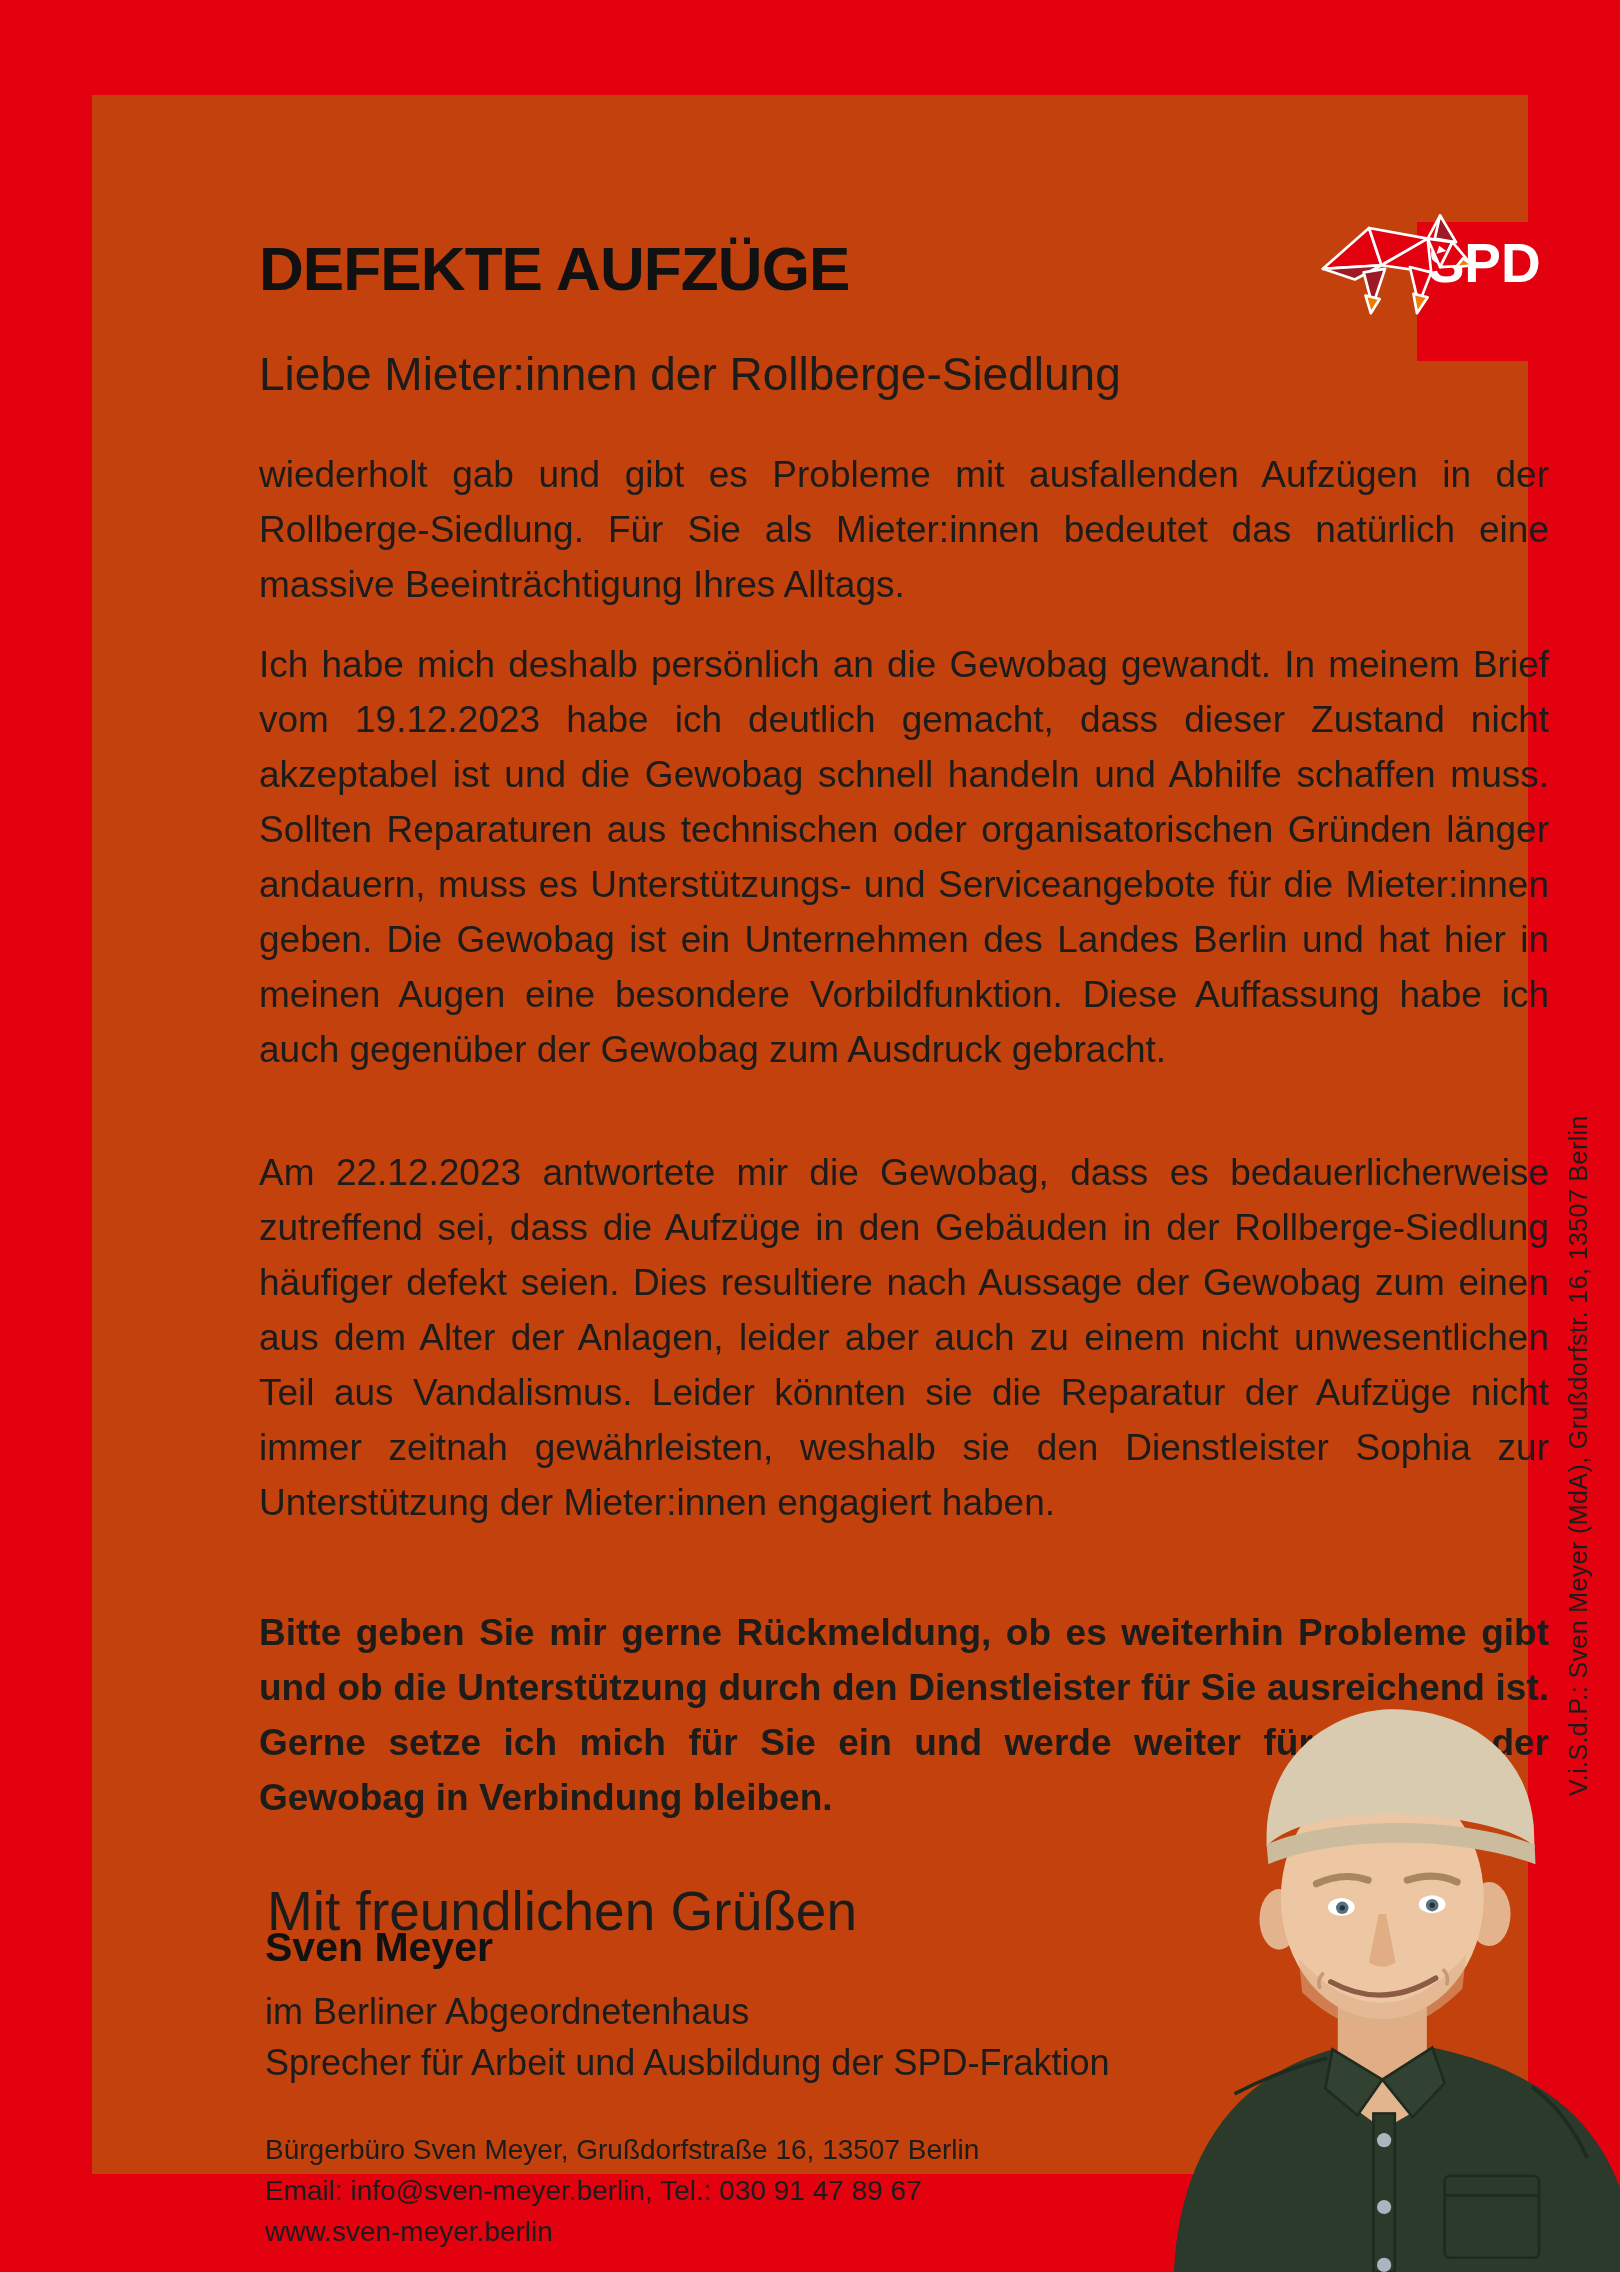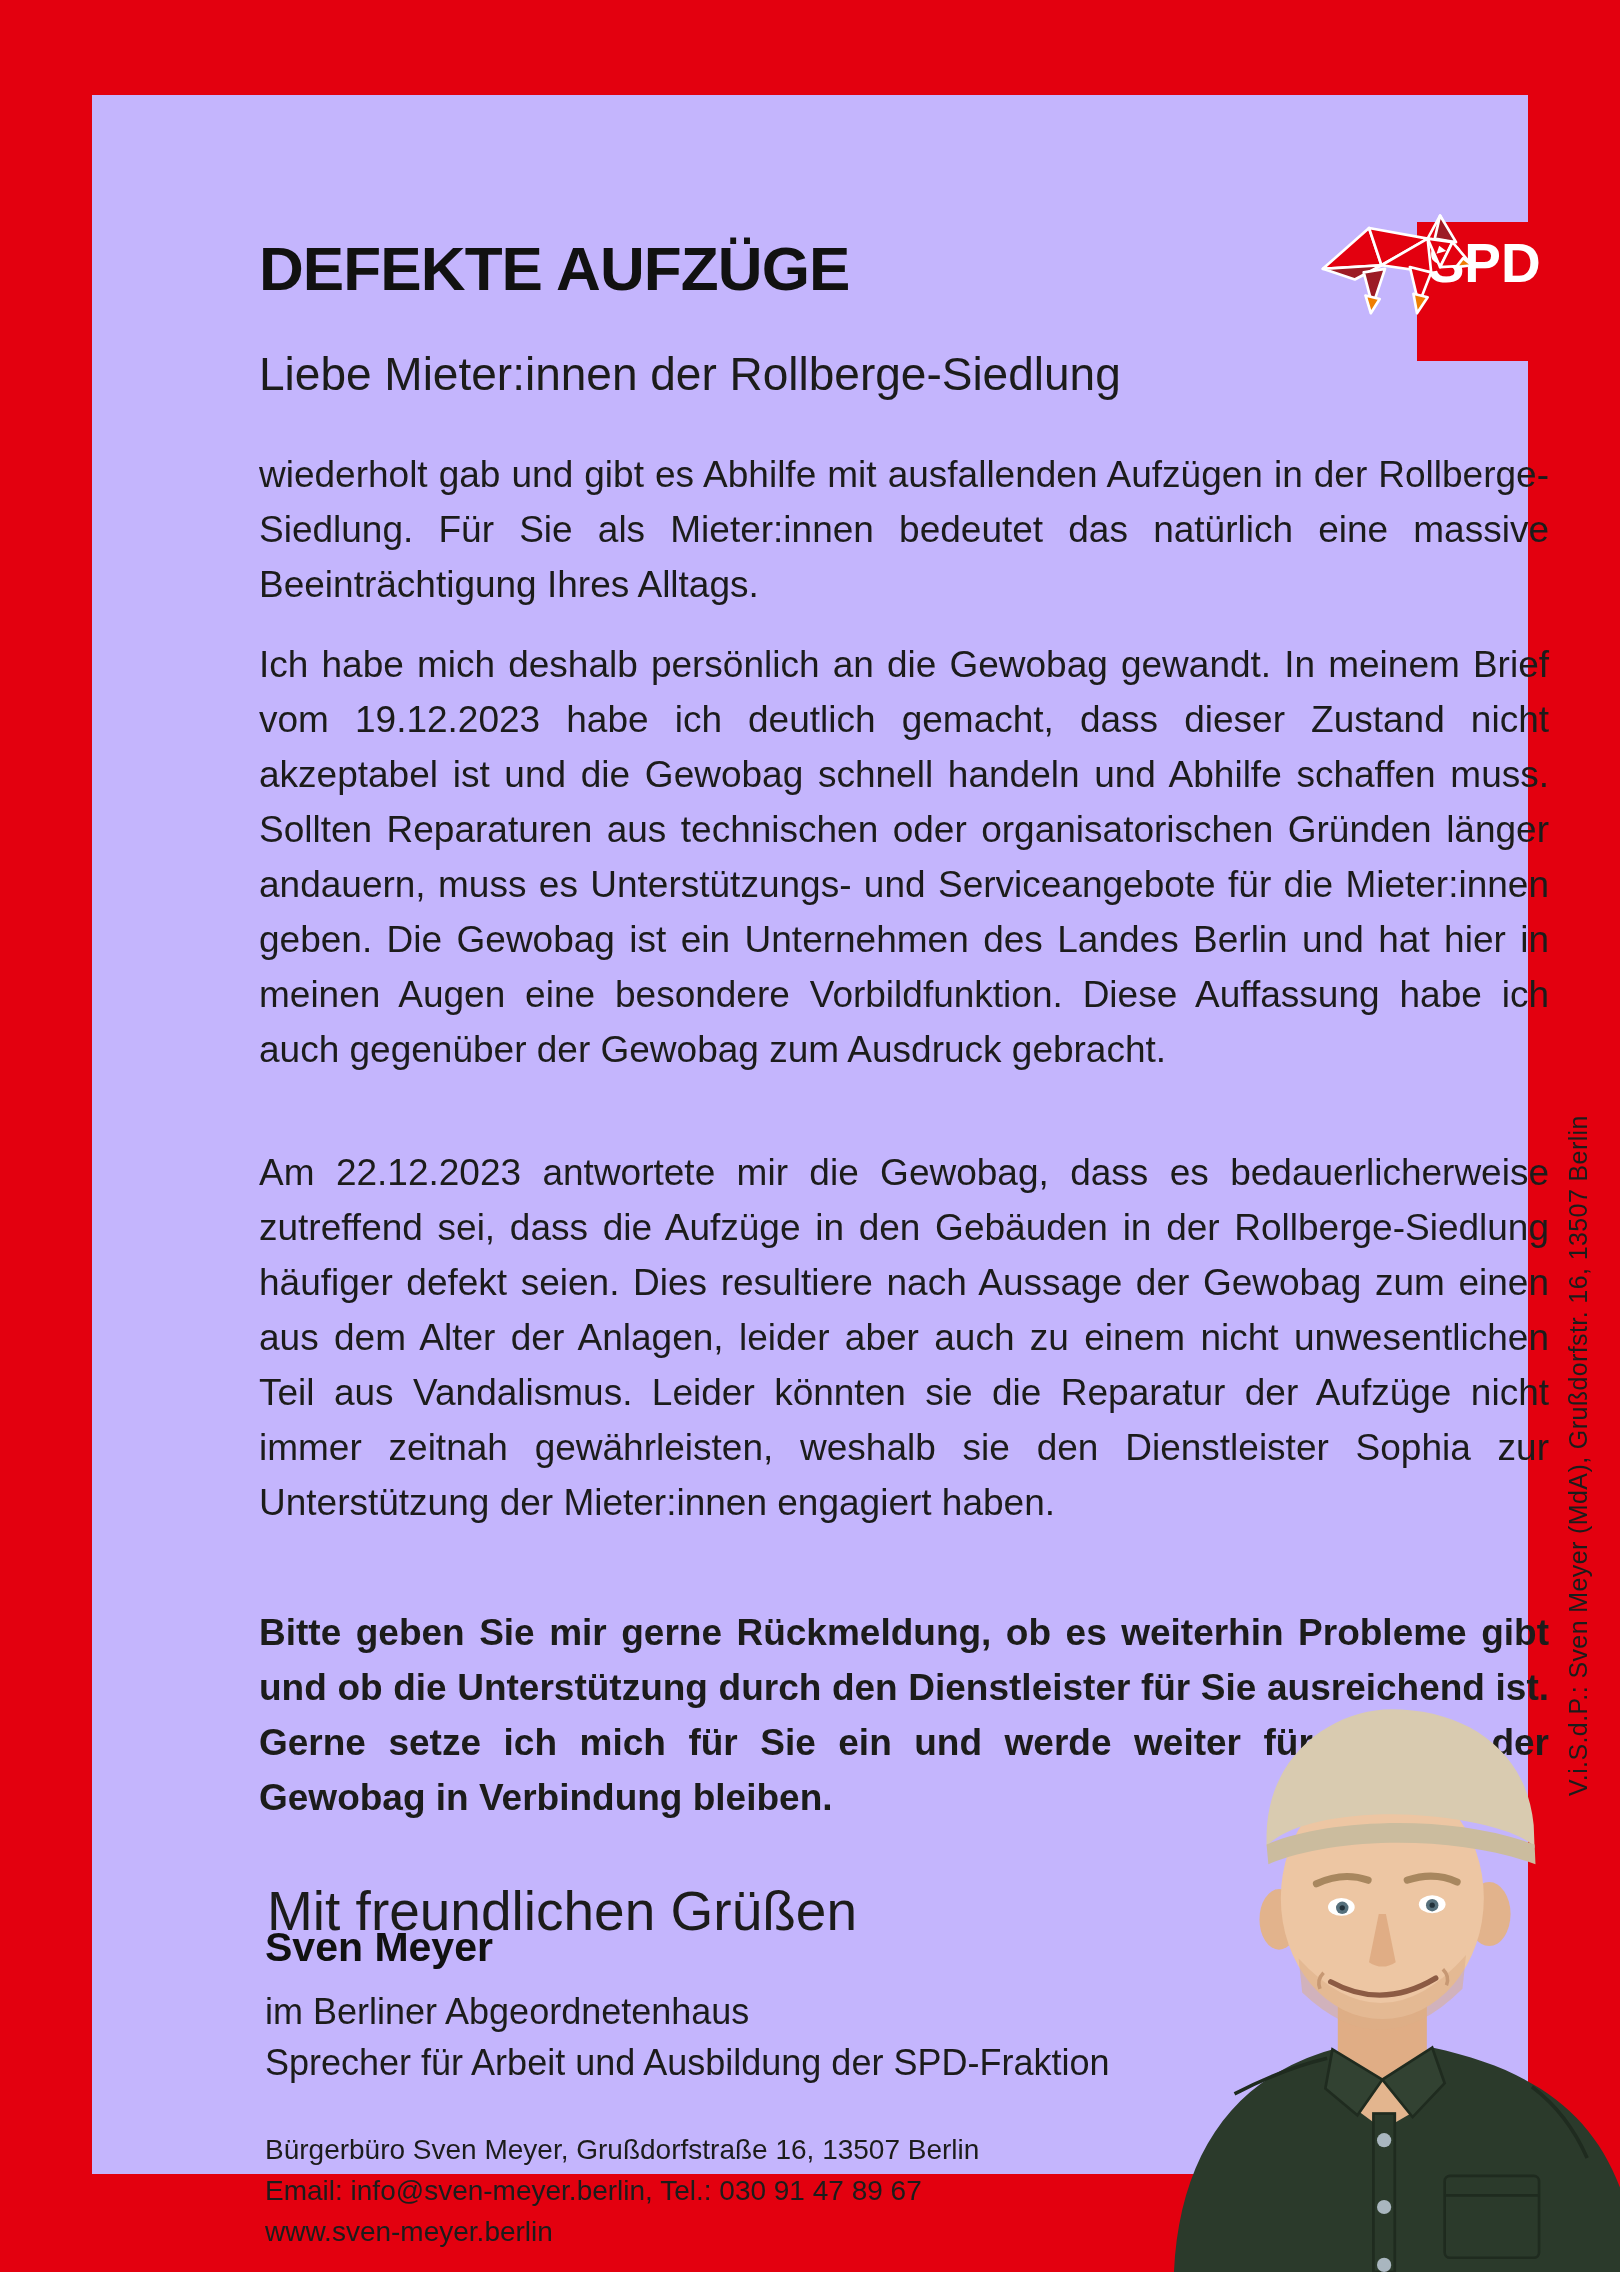--- a/index.html
+++ b/index.html
@@ -8,21 +8,21 @@
     width:1621px;height:2272px;
     background:#e3000f;           
     overflow:hidden;
     font-family:"Liberation Sans", sans-serif;
     color:#1c1c1b;
   }
   .page{
     position:absolute;
     left:92px;top:95px;
     width:1436px;height:2079px;
-    background:#c4b5fd;
+    background:#c2410c;
   }
   
   .title{
     position:absolute;left:167px;top:138px;
     font-size:62px;font-weight:800;letter-spacing:-0.9px;
     color:#111;white-space:nowrap;
   }
   .subtitle{
     position:absolute;left:167px;top:252px;
     font-size:46px;font-weight:400;color:#1c1c1b;white-space:nowrap;text-align:right;
@@ -83,21 +83,21 @@
 </style>
 </head>
 <body>
 
 <div class="canvas">
   <div class="page">
 
     <div class="title">DEFEKTE AUFZÜGE</div>
     <div class="subtitle">Liebe Mieter:innen der Rollberge-Siedlung</div>
 
-    <p class="para p1">wiederholt gab und gibt es Abhilfe mit ausfallenden Aufzügen in der Rollberge-Siedlung. Für Sie als Mieter:innen bedeutet das natürlich eine massive Beeinträchtigung Ihres Alltags.</p>
+    <p class="para p1">wiederholt gab und gibt es Probleme mit ausfallenden Aufzügen in der Rollberge-Siedlung. Für Sie als Mieter:innen bedeutet das natürlich eine massive Beeinträchtigung Ihres Alltags.</p>
     <p class="para p2">Ich habe mich deshalb persönlich an die Gewobag gewandt. In meinem Brief vom 19.12.2023 habe ich deutlich gemacht, dass dieser Zustand nicht akzeptabel ist und die Gewobag schnell handeln und Abhilfe schaffen muss. Sollten Reparaturen aus technischen oder organisatorischen Gründen länger andauern, muss es Unterstützungs- und Serviceangebote für die Mieter:innen geben. Die Gewobag ist ein Unternehmen des Landes Berlin und hat hier in meinen Augen eine besondere Vorbildfunktion. Diese Auffassung habe ich auch gegenüber der Gewobag zum Ausdruck gebracht.</p>
     <p class="para p3">Am 22.12.2023 antwortete mir die Gewobag, dass es bedauerlicherweise zutreffend sei, dass die Aufzüge in den Gebäuden in der Rollberge-Siedlung häufiger defekt seien. Dies resultiere nach Aussage der Gewobag zum einen aus dem Alter der Anlagen, leider aber auch zu einem nicht unwesentlichen Teil aus Vandalismus. Leider könnten sie die Reparatur der Aufzüge nicht immer zeitnah gewährleisten, weshalb sie den Dienstleister Sophia zur Unterstützung der Mieter:innen engagiert haben.</p>
     <p class="para p4 bold">Bitte geben Sie mir gerne Rückmeldung, ob es weiterhin Probleme gibt und ob die Unterstützung durch den Dienstleister für Sie ausreichend ist. Gerne setze ich mich für Sie ein und werde weiter für Sie mit der Gewobag in Verbindung bleiben.</p>
 
     <div class="closing">Mit freundlichen Grüßen</div>
     <div class="sig-name">Sven Meyer</div>
     <div class="sig-role">
       <div>im Berliner Abgeordnetenhaus</div>
       <div>Sprecher für Arbeit und Ausbildung der SPD-Fraktion</div>
     </div>

